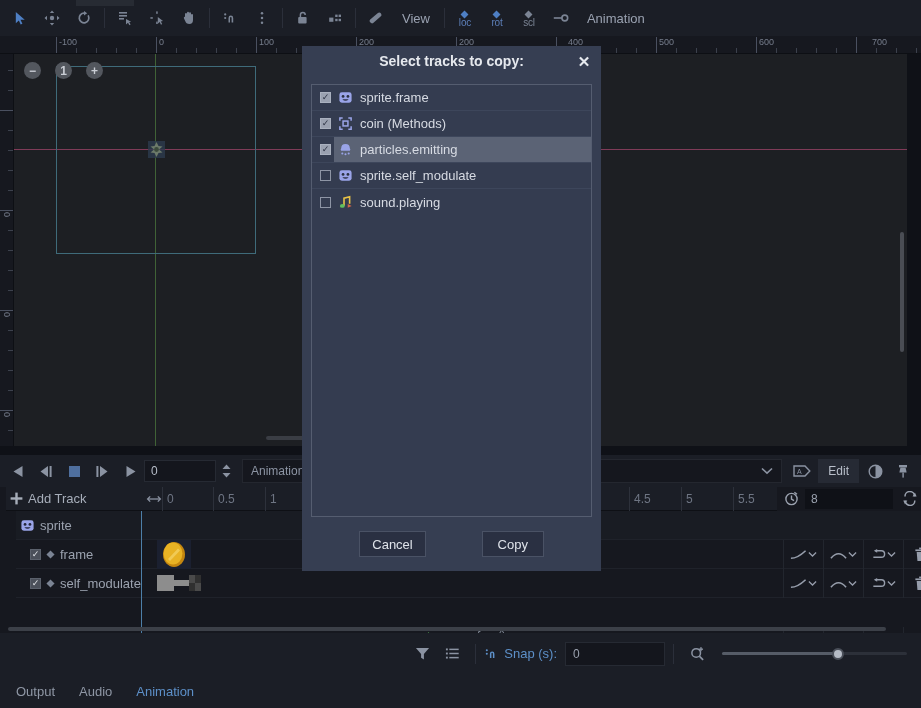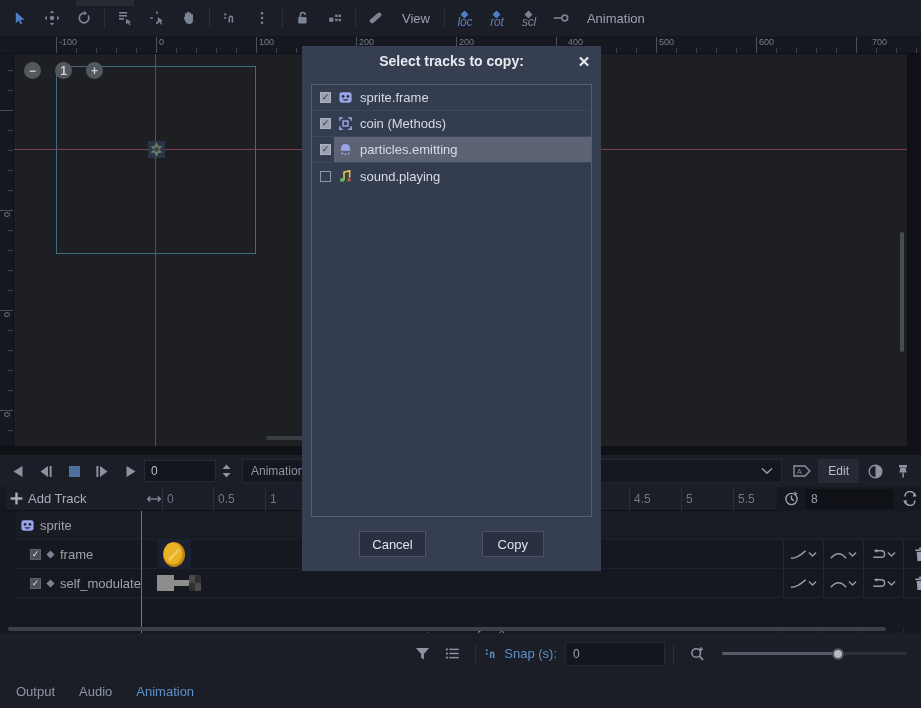--- a/index.html
+++ b/index.html
@@ -30,21 +30,21 @@
     color:#7b8494;
     flex:0 0 auto;
   }
   .tbtn svg { display:block; }
   .tbsep { width:1px; height:20px; background:#2b2f3a; margin:0 4px; flex:0 0 auto; }
   .tbtext {
     padding:0 10px; height:30px; display:flex; align-items:center;
     color:#9aa2b1; font-size:13px; flex:0 0 auto;
   }
   .keyicon { color:#5d7fb8; display:flex; flex-direction:column; align-items:center; justify-content:center; }
-  .keyicon .kl { font-size:12px; line-height:7px; letter-spacing:-.2px;font-style:italic; }
+  .keyicon .kl { font-size:10px; line-height:7px; letter-spacing:-.2px; }
 
   
   .ruler-h {
     position:absolute; left:0; top:36px; width:921px; height:18px;
     background:#16181f; border-bottom:1px solid #0d0f14;
   }
   .ruler-v {
     position:absolute; left:0; top:54px; width:14px; height:392px;
     background:#16181f; border-right:1px solid #0d0f14;
   }
@@ -879,20 +879,30 @@
           <path d="M8 2 Q12.6 2 12.6 6.6 Q13.8 7.6 12.6 9.4 L3.4 9.4 Q2.2 7.6 3.4 6.6 Q3.4 2 8 2 Z" fill="#9aa4e8"></path>
           <g fill="#9aa4e8">
               <circle cx="4.6" cy="12.2" r="1.1"></circle>
               <circle cx="8" cy="13" r="1.1"></circle>
               <circle cx="11.4" cy="12.2" r="1.1"></circle>
             </g>
         </svg>
         <span>particles.emitting</span>
       </div>
 
+      <div class="dlg-item">
+        <span class="dcb"></span>
+        <svg class="nicon" viewBox="0 0 16 16">
+          <rect x="1.5" y="2.5" width="13" height="11" rx="2.6" fill="#9aa4e8"></rect>
+          <circle cx="5.4" cy="6.8" r="1.5" fill="#2b3142"></circle>
+            <circle cx="10.6" cy="6.8" r="1.5" fill="#2b3142"></circle>
+          <path d="M4.6 9.8 Q8 13 11.4 9.8" fill="#2b3142"></path>
+        </svg>
+        <span>sprite.self_modulate</span>
+      </div>
 
       <div class="dlg-item" style="border-bottom:none">
         <span class="dcb"></span>
         <svg class="nicon" viewBox="0 0 16 16">
           <path d="M6.4 11.4 L6.4 3.4 L12.4 1.8 L12.4 9.4" fill="none" stroke="#e8c246" stroke-width="1.7"></path>
           <ellipse cx="4.6" cy="11.6" rx="2.6" ry="2.1" fill="#5fbf5f"></ellipse>
           <path d="M10.4 9.6 L14.6 11.6 L10.4 13.6 Z" fill="#d4654a"></path>
         </svg>
         <span>sound.playing</span>
       </div>

